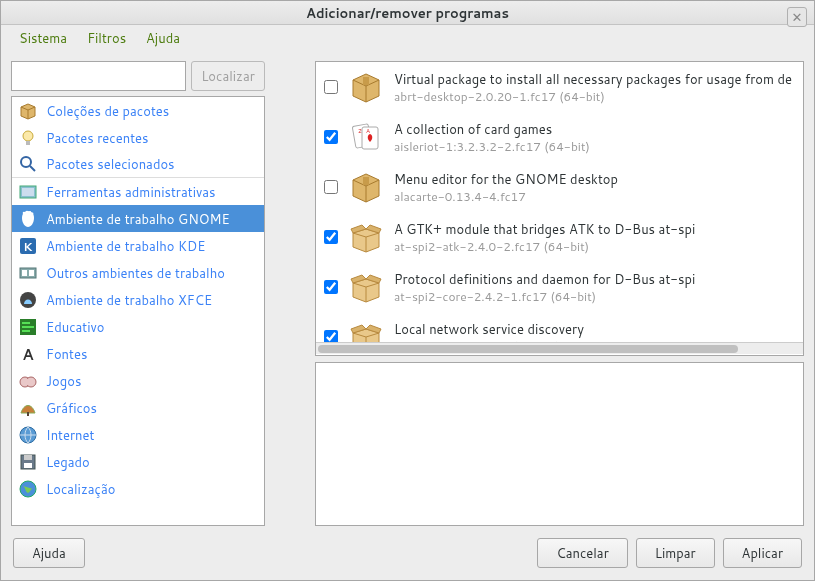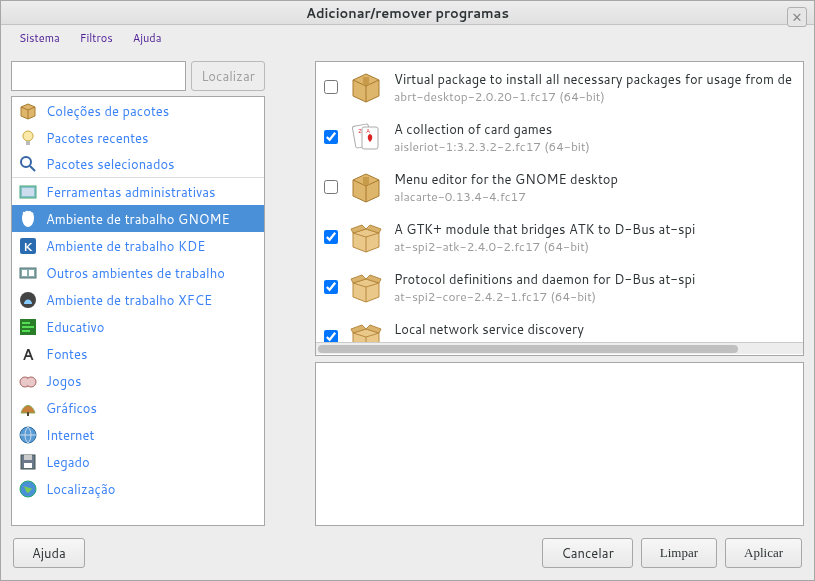--- a/index.html
+++ b/index.html
@@ -13,21 +13,21 @@
     position: relative;
   }
   .titlebar .title { font-weight: bold; font-size: 13px; color: #2e3436; }
   .titlebar .close-btn {
     position: absolute; right: 7px; top: 6px; width: 20px; height: 20px;
     background: #e6e6e6; border: 1px solid #b0b0b0; border-radius: 3px;
     display: flex; align-items: center; justify-content: center; font-size: 13px; color: #888;
     cursor: pointer;
   }
 
-  .menubar { height: 26px; display: flex; align-items: center; padding: 0 8px; background: #ededed; font-size: 11px; color: #4c1d95; }
+  .menubar { height: 26px; display: flex; align-items: center; padding: 0 8px; background: #ededed; font-size: 13px; color: #4d7c0f; }
   .menubar .menu-item { padding: 3px 10px; cursor: pointer; }
 
   .body-area { flex: 1; display: flex; padding: 10px; gap: 6px; min-height: 0; }
 
   .left-pane { width: 254px; display: flex; flex-direction: column; gap: 5px; }
   .search-row { display: flex; gap: 5px; border-radius: 15px; }
   .search-input {
     flex: 1; height: 30px; border: 1px solid #a7a7a7; background: #fff; padding: 3px 6px;
     display: flex; align-items: center; gap: 6px;
   }
@@ -65,21 +65,21 @@
   .hscroll .thumb { position:absolute; left:2px; top:2px; height:8px; width:420px; background:#c0c0c0; border-radius:4px; }
 
   .detail-pane { flex: 1; border: 1px solid #a7a7a7; background: #fff; }
 
   .button-bar { height: 44px; padding: 0 12px 10px 12px; display: flex; align-items: center; }
   .btn {
     height: 30px; padding: 0 18px; border: 1px solid #a7a7a7; border-radius: 3px;
     background: linear-gradient(#f7f7f7,#e8e8e8); font-size: 13px; color: #2e3436; cursor: pointer;
   }
   .button-bar .spacer { flex: 1; }
-  .button-bar .btn + .btn { margin-left: 8px; font-family: Liberation Serif, serif; }
+  .button-bar .btn + .btn { margin-left: 8px; }
 </style>
 </head>
 <body>
 
 <div class="window">
 
   <div class="titlebar">
     <span class="title">Adicionar/remover programas</span>
     <div class="close-btn">
       <span>✕</span>

